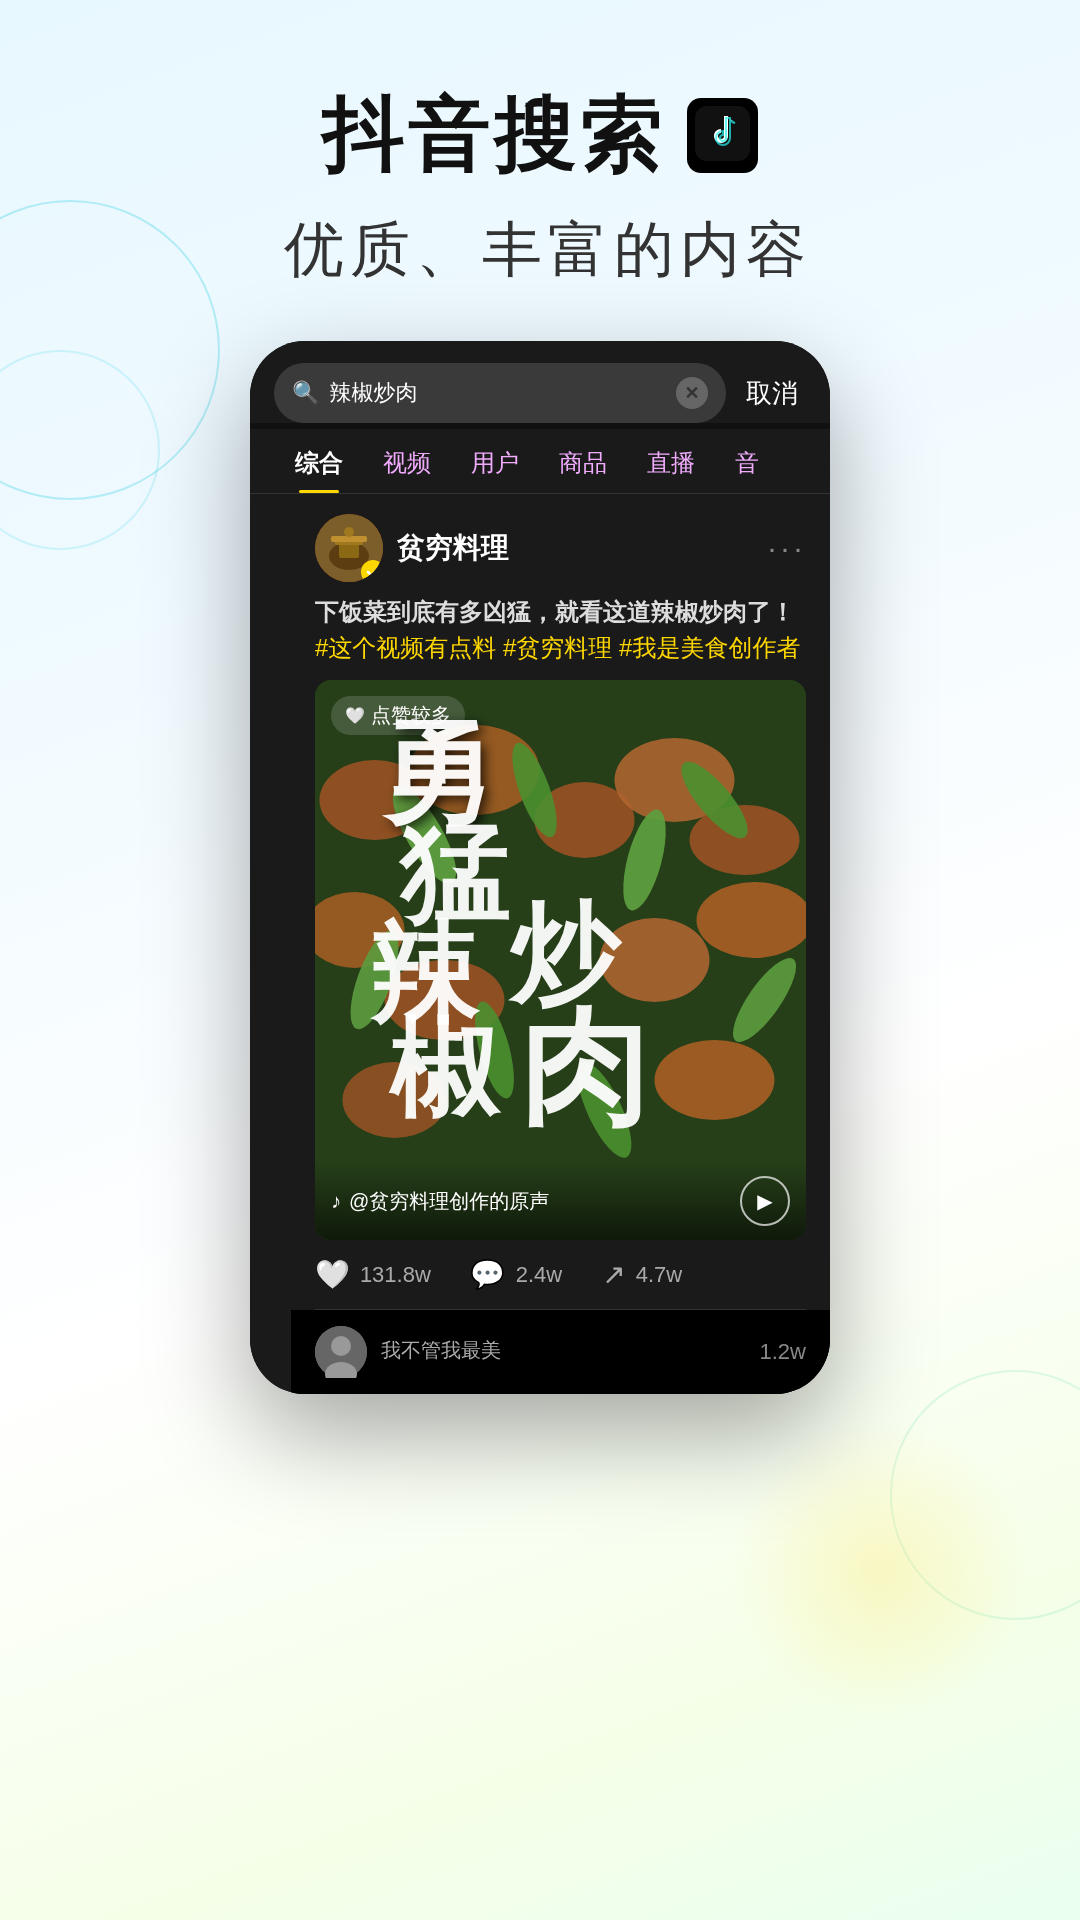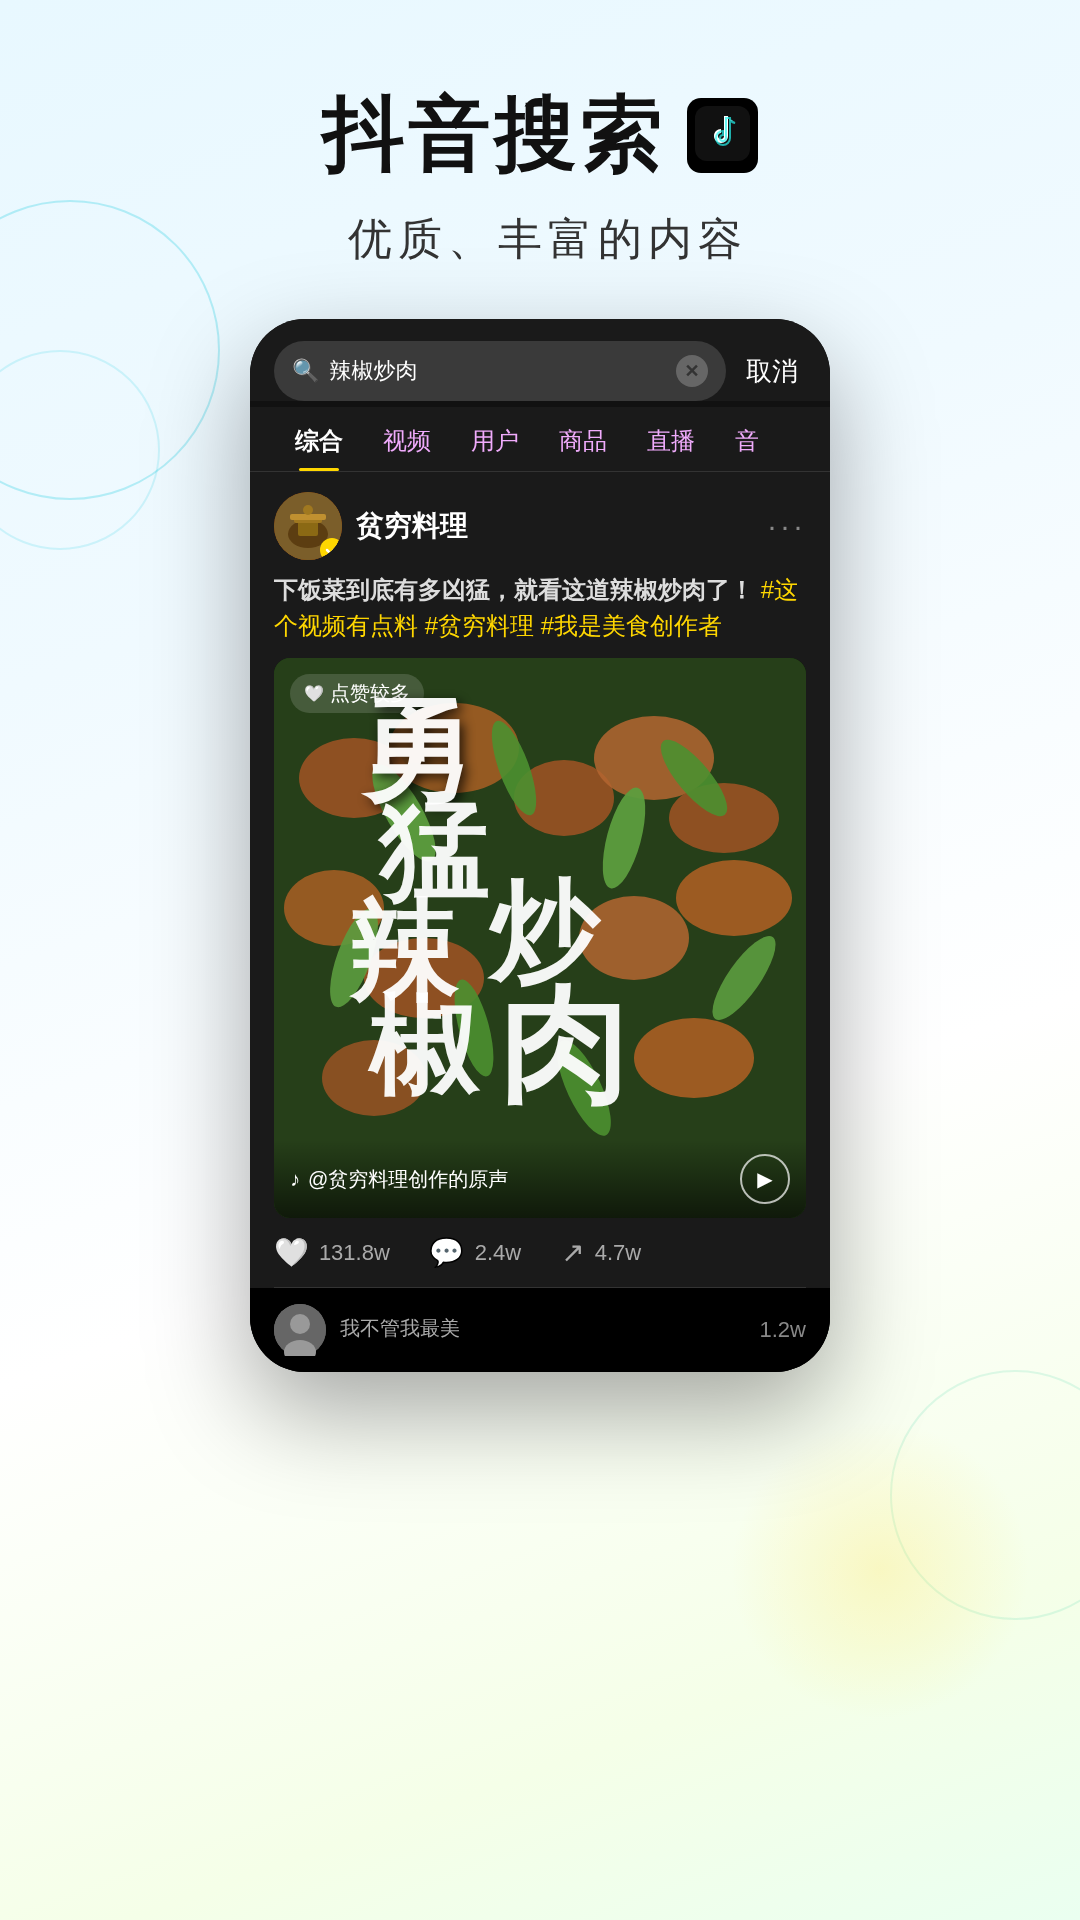--- a/index.html
+++ b/index.html
@@ -67,21 +67,21 @@
     }
 
     .main-title {
       font-size: 82px;
       font-weight: 900;
       color: #111;
       letter-spacing: 4px;
     }
 
     .subtitle {
-      font-size: 44px;
+      font-size: 60px;
       color: #333;
       font-weight: 400;
       letter-spacing: 6px;
       padding-left: 16px;
     }
 
     
     .phone-container {
       display: flex;
       justify-content: center;
@@ -177,20 +177,21 @@
       transform: translateX(-50%);
       width: 40px;
       height: 3px;
       background: #FFD700;
       border-radius: 2px;
     }
 
     
     .content-area {
       background: #1a1a1a;
+      padding-left: 41px;
     }
 
     
     .post-header {
       display: flex;
       align-items: center;
       padding: 20px 24px 12px;
       justify-content: space-between;
     }
 

